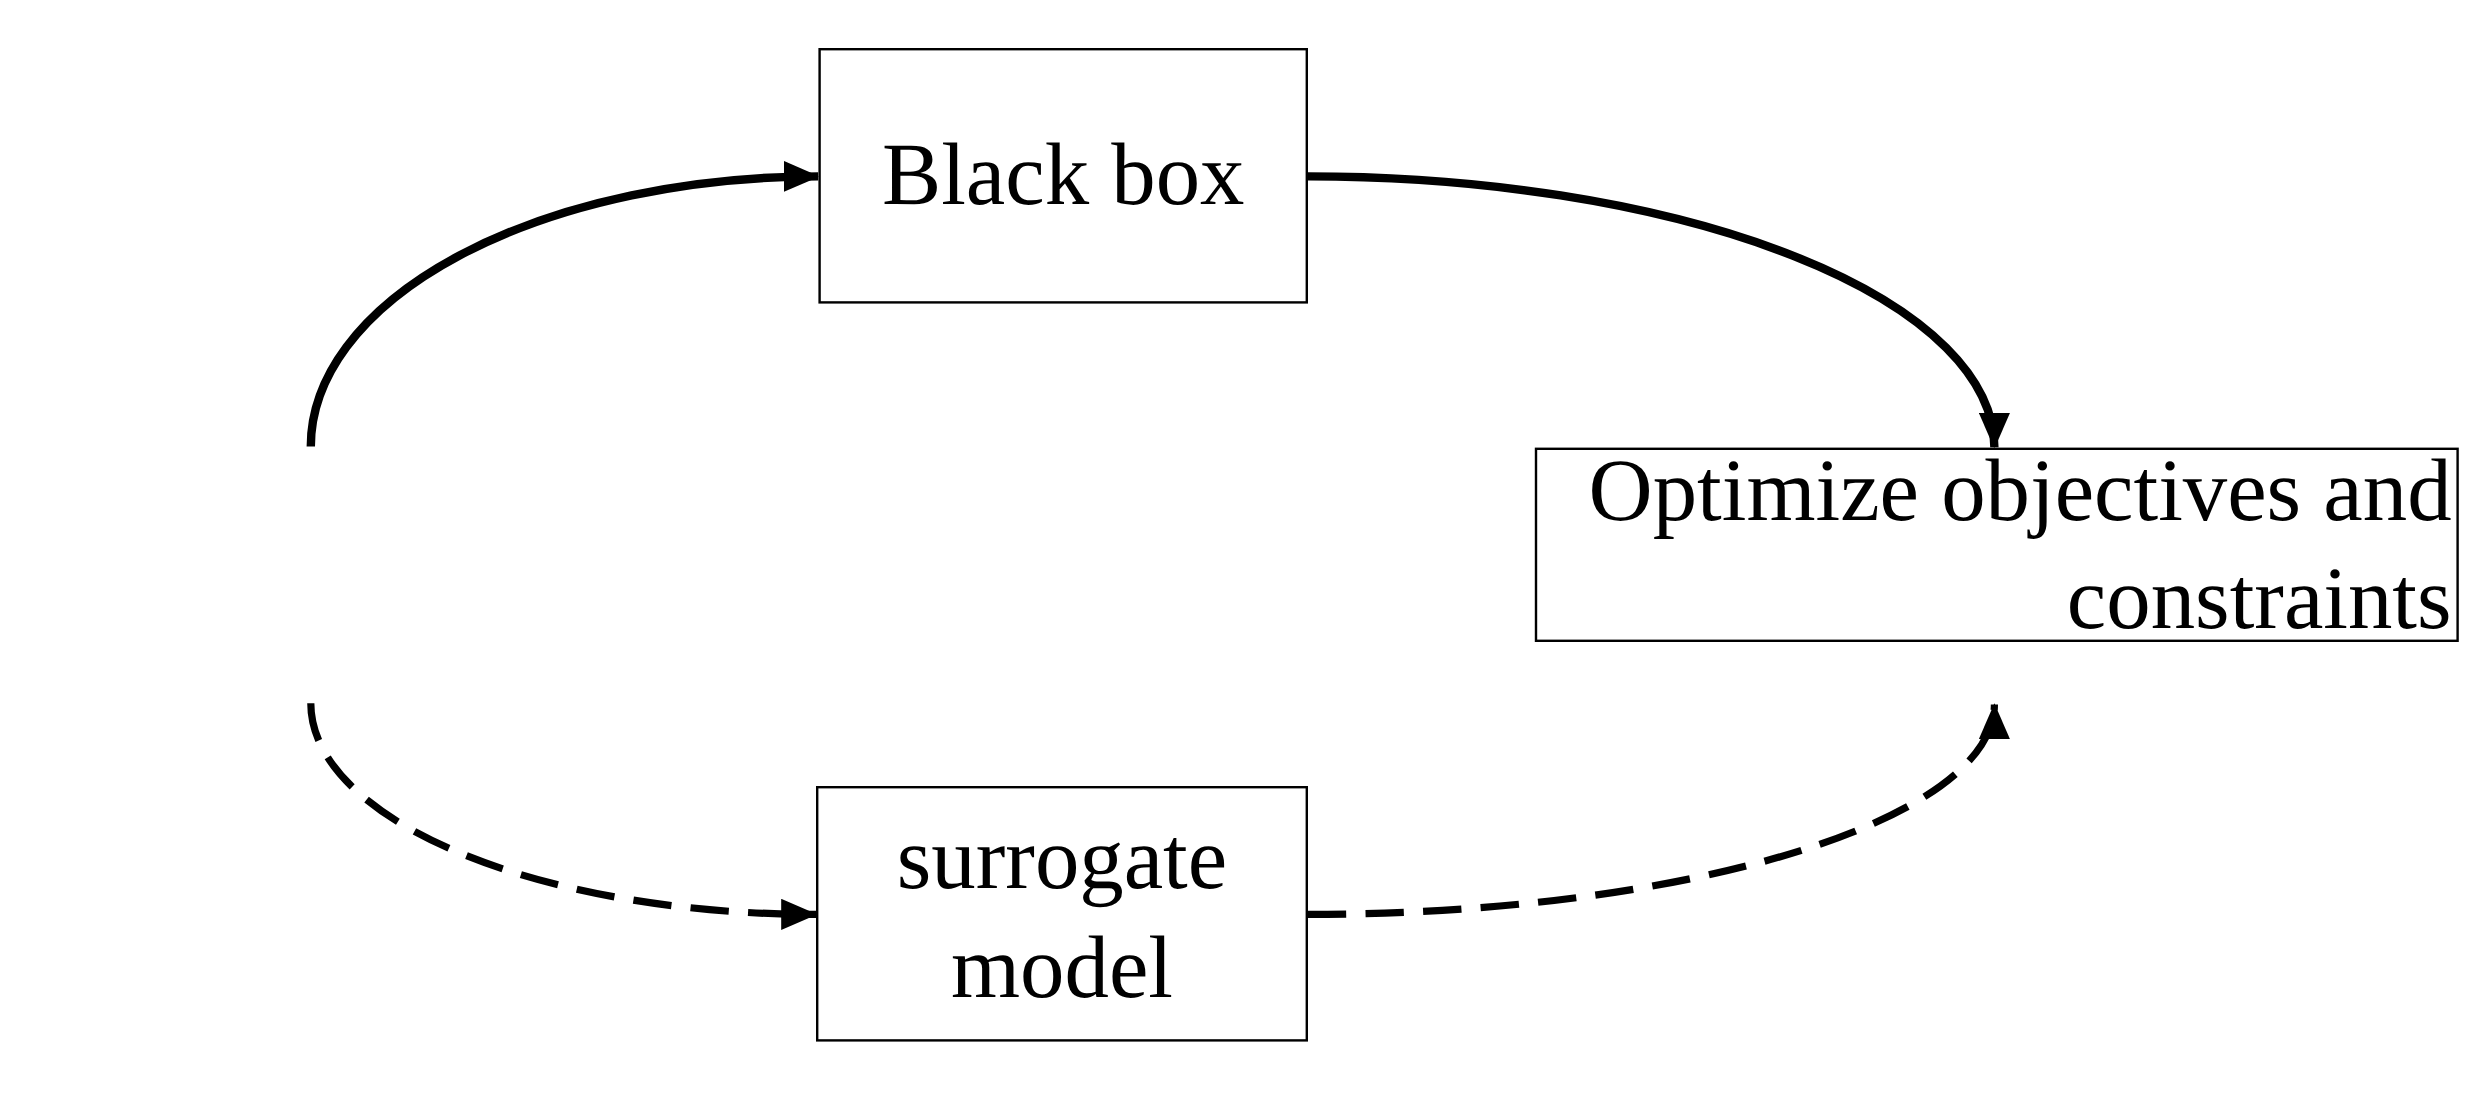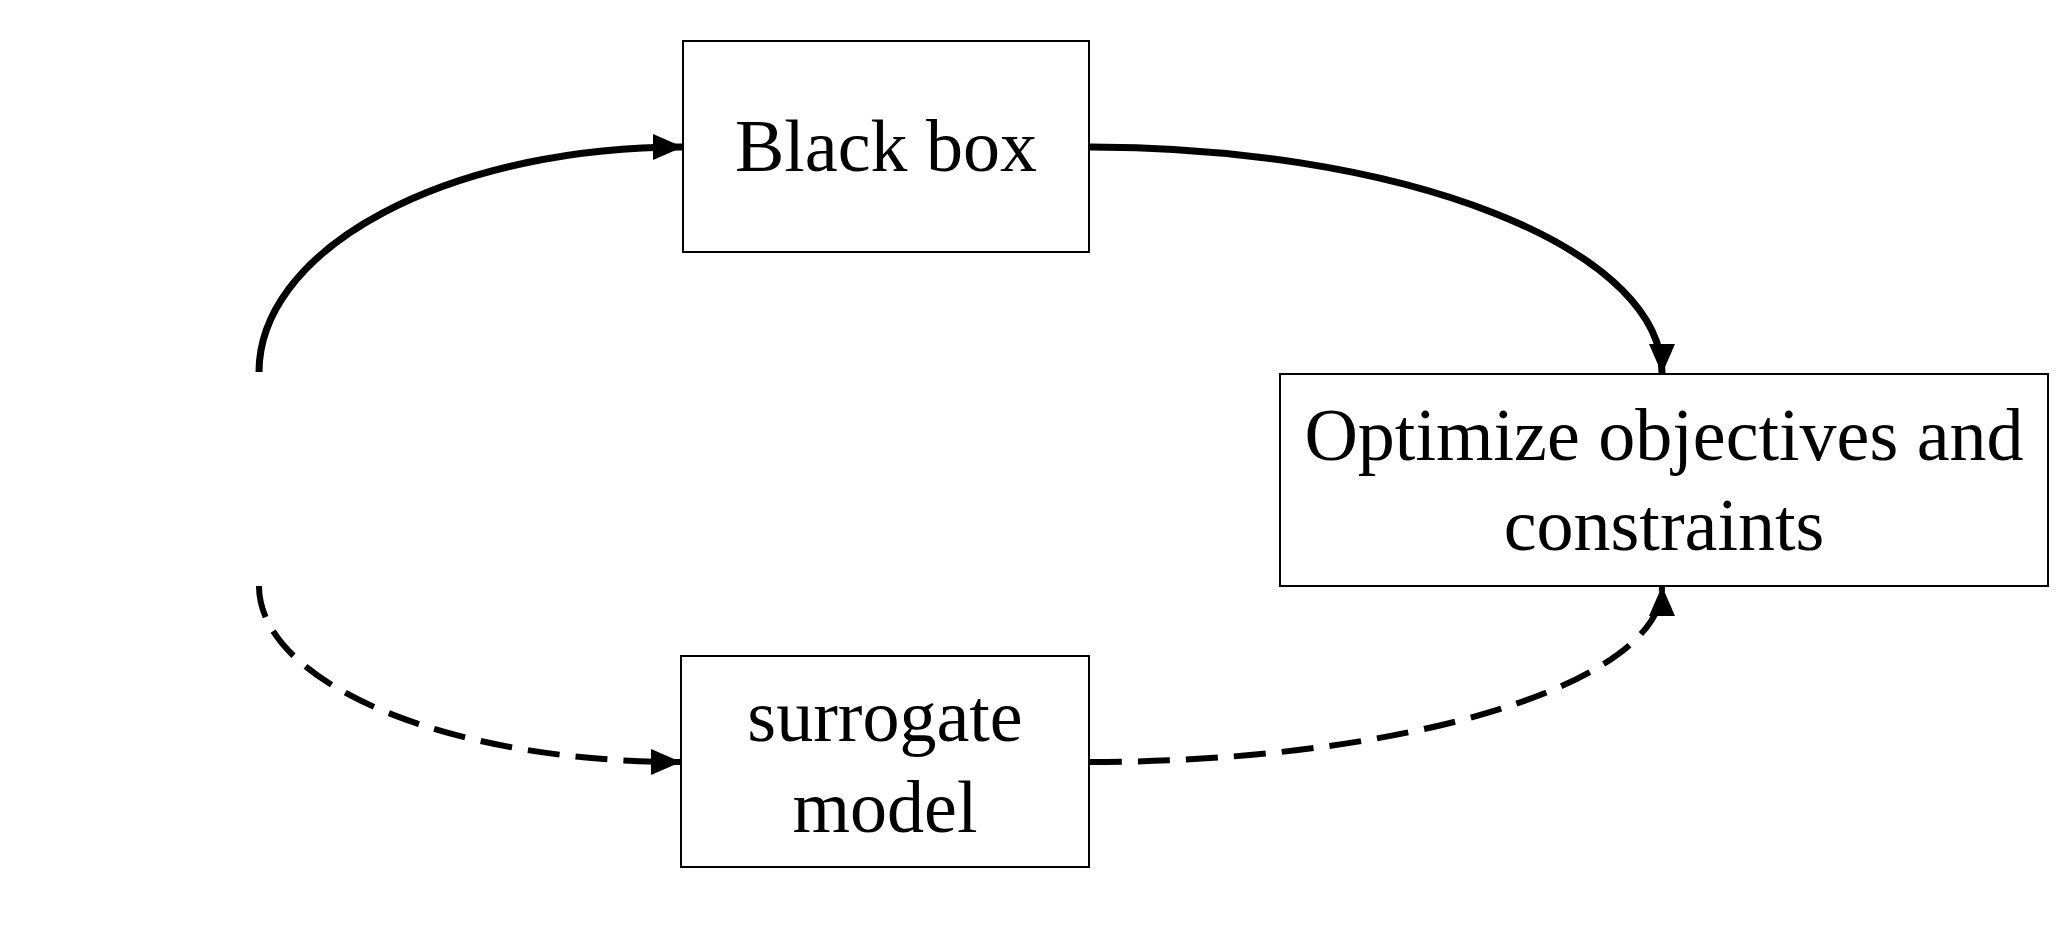--- a/index.html
+++ b/index.html
@@ -43,21 +43,21 @@
     align-items: center;
     justify-content: center;
     text-align: center;
     color: #000000;
     font-size: 74px;
     line-height: 1.22;
     padding: 0 4px;
   }
   .node-black-box   { left: 670px;  top: 40px;  width: 408px; height: 213px; }
   .node-design      { left: 43px;   top: 372px; width: 409px; height: 214px; }
-  .node-optimize    { left: 1267px; top: 373px; width: 770px; height: 214px; }
+  .node-optimize    { left: 1267px; top: 373px; width: 770px; height: 162px; text-align: right; }
   .node-surrogate   { left: 668px;  top: 655px; width: 410px; height: 213px; justify-content: flex-end; }
 </style>
 </head>
 <body>
 
 <div class="canvas">
 
   <svg class="edges-layer" viewBox="0 0 2063 925" xmlns="http://www.w3.org/2000/svg">
     <defs>
       <marker id="arrowhead" markerUnits="userSpaceOnUse" viewBox="0 0 30 26" markerWidth="30" markerHeight="26" refX="29" refY="13" orient="auto">

